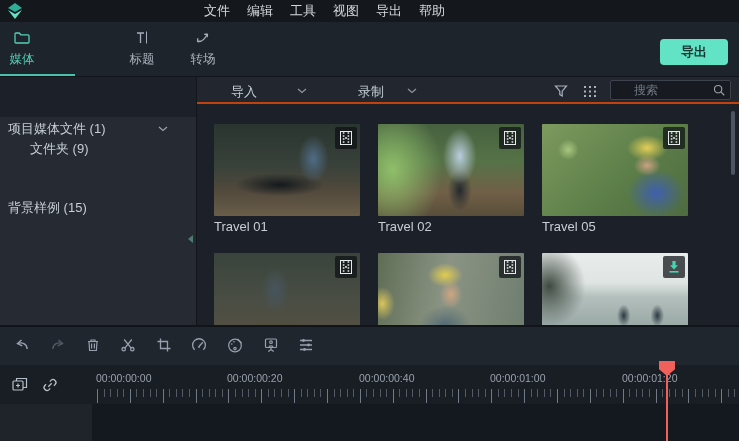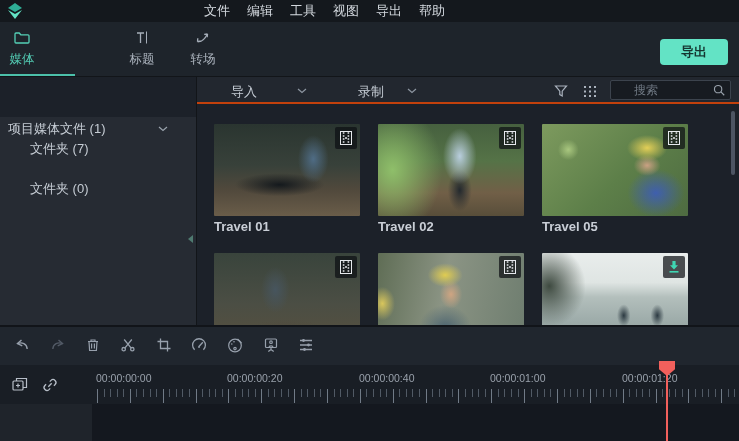--- a/index.html
+++ b/index.html
@@ -44,21 +44,21 @@
   #media-header { position:absolute; left:0; top:0; width:542px; height:27px; background:#22272f; border-bottom:2px solid #c2410c; }
   .mh-label { position:absolute; top:6px; font-size:13px; color:#c6cdd5; cursor:default; white-space:nowrap; }
   .mh-chev { position:absolute; top:11px; color:#8d96a1; cursor:pointer; }
   .mh-icon { position:absolute; top:5px; width:18px; height:18px; color:#aab2bd; cursor:pointer; }
   #search-box { position:absolute; left:413px; top:3px; width:121px; height:20px; background:#171b21;
     border:1px solid #3c434d; border-radius:2px; }
   #search-input { position:absolute; left:0; top:0; width:100px; height:18px; background:transparent; border:none; outline:none;
     color:#ffffff; font-size:12px; padding-left:23px; font-family:"Liberation Sans", sans-serif; }
   #search-input::placeholder { color:#6f7883; }
   #search-mag { position:absolute; right:4px; top:2px; width:14px; height:14px; color:#9aa3ad; }
-  #media-body { position:absolute; left:0; top:27px; width:542px; height:221px; background:#1c2129; overflow:hidden;font-weight:bold; }
+  #media-body { position:absolute; left:0; top:27px; width:542px; height:221px; background:#1c2129; overflow:hidden; }
   .thumb { position:absolute; width:146px; height:92px; border-radius:1px; cursor:pointer; overflow:hidden; }
   .thumb-label { position:absolute; font-size:13px; color:#c9ced6; cursor:default; white-space:nowrap; }
   .badge { position:absolute; top:3px; right:3px; width:22px; height:22px; background:rgba(12,15,19,.72); border-radius:2px;
     display:flex; align-items:center; justify-content:center; color:#e6e9ed; }
   #media-scrollbar { position:absolute; right:4px; top:7px; width:4px; height:64px; background:#4d5563; border-radius:2px; cursor:pointer; }
 
   
   .t1 { background:
     radial-gradient(ellipse 22px 34px at 68% 38%, #4f6c85 0%, rgba(79,108,133,0) 70%),
     radial-gradient(ellipse 62px 16px at 45% 66%, #14191d 0%, rgba(20,25,29,0) 72%),
@@ -160,24 +160,24 @@
   </div>
 
   <div id="sidebar">
     <div class="side-item" style="top:2px">
       <span class="lbl">项目媒体文件 (1)</span>
       <svg class="side-chev" width="10" height="6" viewBox="0 0 10 6" fill="none" stroke="currentColor" stroke-width="1.2">
           <path d="M1 1 l4 3.5 L9 1"></path>
         </svg>
     </div>
     <div class="side-item indent" style="top:22px">
-      <span class="lbl">文件夹 (7)</span>
-    </div>
-    <div class="side-item indent" style="top:62px">
-      <span class="lbl">文件夹 (0)</span>
+      <span class="lbl">文件夹 (9)</span>
+    </div>
+    <div class="side-item" style="top:81px">
+      <span class="lbl">背景样例 (15)</span>
     </div>
     <div id="side-collapse"></div>
     <svg class="side-foot-icon" style="left:12px" viewBox="0 0 22 20" fill="none" stroke="currentColor" stroke-width="1.2">
       <path d="M2.5 6 q0-1 1-1 h3 l1.5 1.6 h7 q1 0 1 1 v6 q0 1-1 1 h-10.5 q-1 0-1-1 z"></path>
       <path d="M13.5 12.5 v4 M11.5 14.5 h4"></path>
     </svg>
     <svg class="side-foot-icon dim" style="left:48px" viewBox="0 0 22 20" fill="none" stroke="currentColor" stroke-width="1.2">
       <path d="M2.5 6 q0-1 1-1 h3 l1.5 1.6 h7 q1 0 1 1 v6 q0 1-1 1 h-10.5 q-1 0-1-1 z"></path>
       <path d="M12.2 13.2 l3 3 M15.2 13.2 l-3 3"></path>
     </svg>

